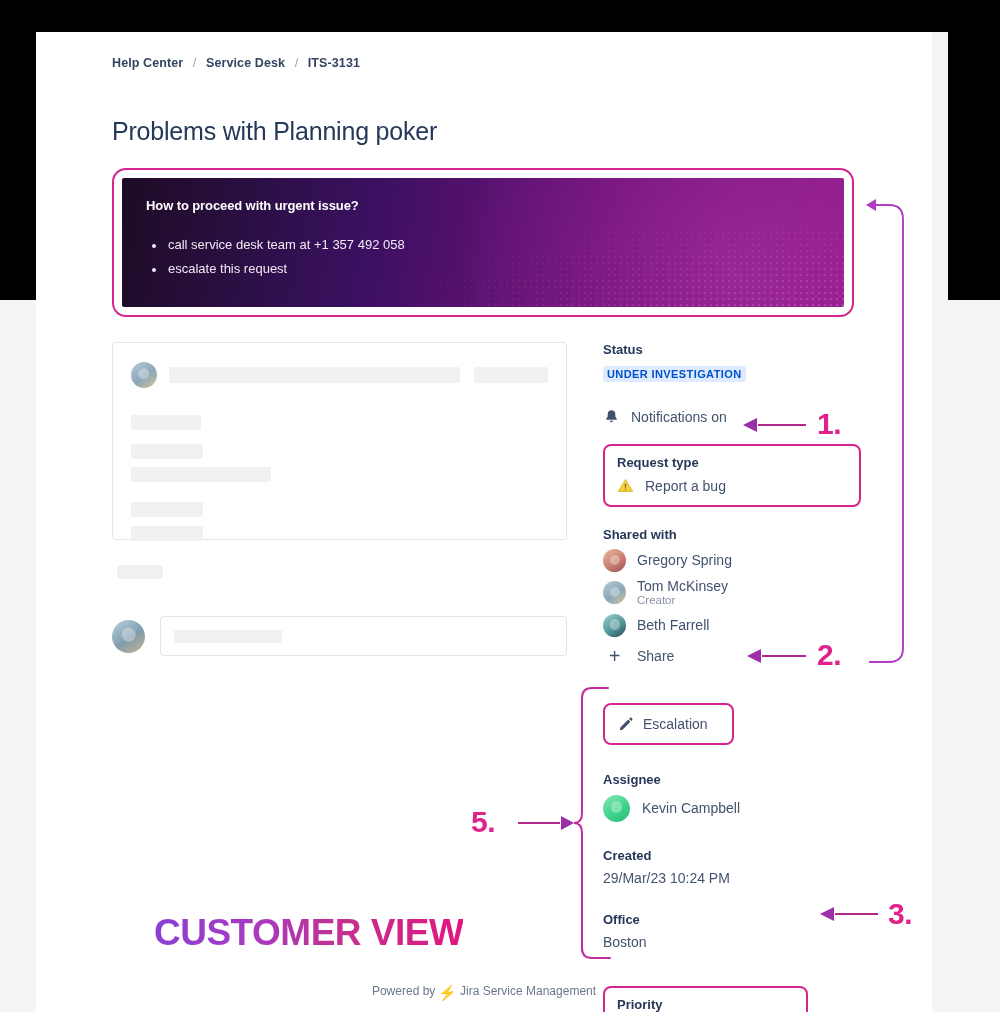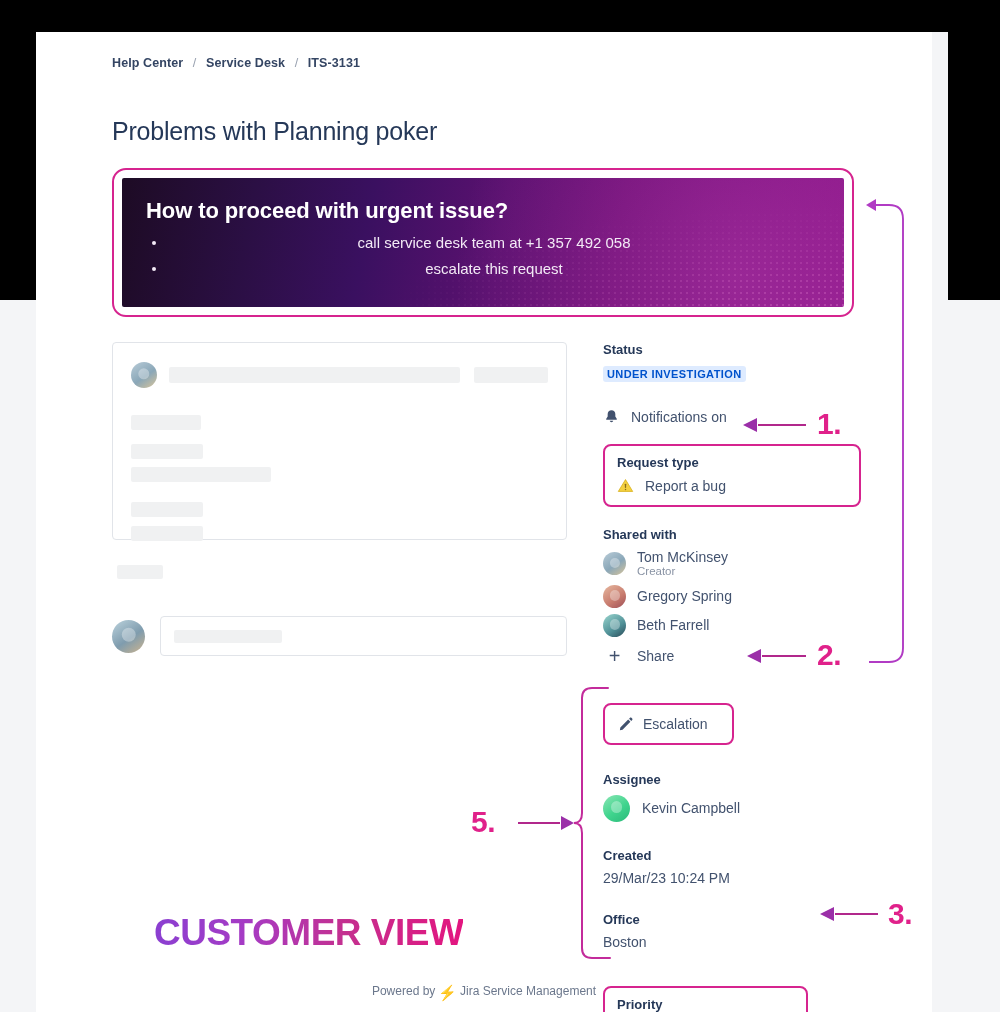--- a/index.html
+++ b/index.html
@@ -90,38 +90,37 @@
     position: absolute;
     right: 0; bottom: 0;
     width: 62%; height: 78%;
     background-image: radial-gradient(rgba(255,160,230,.26) 0.9px, transparent 1px);
     background-size: 6px 6px;
     -webkit-mask-image: radial-gradient(ellipse at 100% 100%, #000 0%, transparent 72%);
     mask-image: radial-gradient(ellipse at 100% 100%, #000 0%, transparent 72%);
     pointer-events: none;
   }
   .banner h2 {
-    font-size: 22px;
+    font-size: 13px;
     font-weight: bold;
     color: #ffffff;
-    margin-bottom: 10px;
+    margin-bottom: 24px;
     letter-spacing: -.1px;
     position: relative; z-index: 2;
   }
   .banner ul {
     list-style: none;
     position: relative; z-index: 2;
   }
   .banner li {
-    font-size: 15px;
+    font-size: 13px;
     color: #f3eaf6;
     padding-left: 22px;
     margin-bottom: 9px;
     position: relative;
-    text-align: center;
   }
   .banner li::before {
     content: "";
     position: absolute;
     left: 6px; top: 7px;
     width: 4px; height: 4px;
     border-radius: 50%;
     background: #f3eaf6;
   }
 
@@ -439,30 +438,30 @@
               <circle cx="12" cy="17.6" r="1.1" fill="#8a6d1a"></circle>
             </svg>
             <span>Report a bug</span>
           </div>
         </div>
 
         <div class="shared-block">
           <div class="field-label">Shared with</div>
 
           <div class="shared-person">
+            <span class="avatar a2"></span>
+            <span class="person-name">Gregory Spring</span>
+          </div>
+
+          <div class="shared-person">
             <span class="avatar a1"></span>
             <span>
               <span class="person-name" style="display:block">Tom McKinsey</span>
               <span class="person-role" style="display:block">Creator</span>
             </span>
-          </div>
-
-          <div class="shared-person">
-            <span class="avatar a2"></span>
-            <span class="person-name">Gregory Spring</span>
           </div>
 
           <div class="shared-person">
             <span class="avatar a3"></span>
             <span class="person-name">Beth Farrell</span>
           </div>
 
           <div class="share-add">
             <span class="plus-icon">+</span>
             <span>Share</span>

